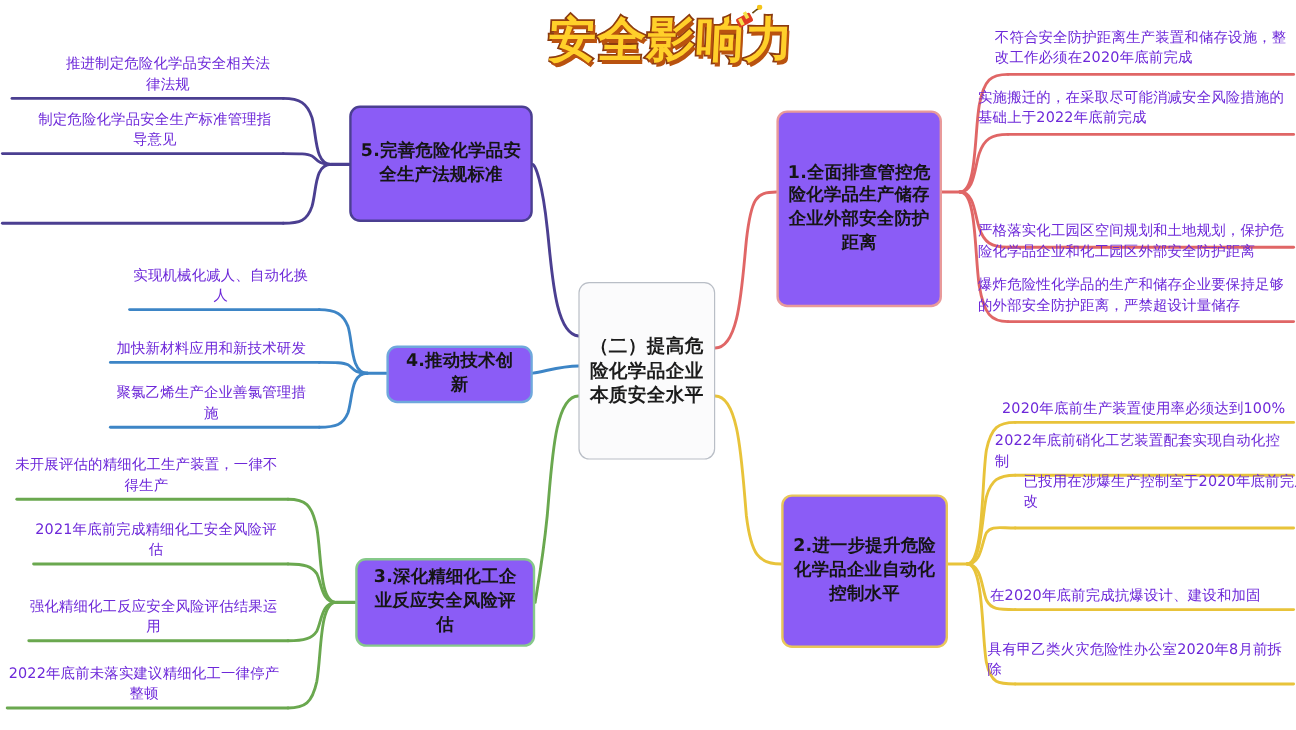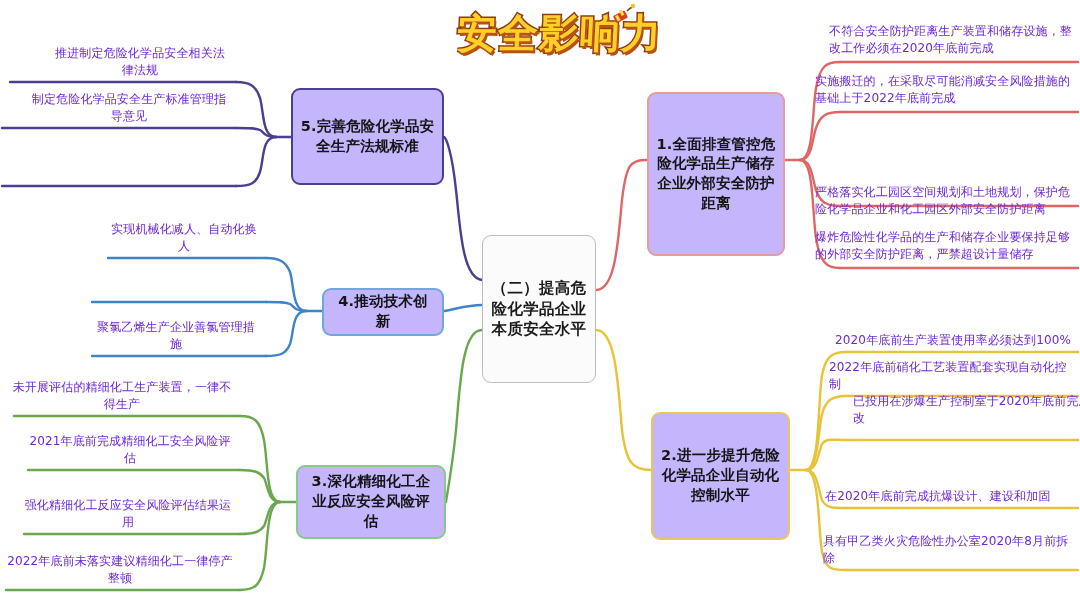--- a/index.html
+++ b/index.html
@@ -42,21 +42,21 @@
   }
   #center-node .t {
     font-size: 15.5px; font-weight: 700; line-height: 1.34; color: #1c1c1c;
     text-align: center; letter-spacing: .3px;
   }
 
   
   .branch-node {
     position: absolute;
     border-radius: 9px;
-    background: #c4b5fd;
+    background: #8b5cf6;
     display: flex; align-items: center; justify-content: center;
     padding: 5px 7px;
   }
   .branch-node .t {
     font-size: 14.5px; font-weight: 700; line-height: 1.36; color: #151515;
     text-align: center; letter-spacing: .2px;
   }
 
   #b1 { left: 647px; top: 92px;  width: 138px; height: 164px; border: 2.2px solid #e99a9a; }
   #b2 { left: 651px; top: 412px; width: 139px; height: 128px; border: 2.2px solid #e8c65a; }
@@ -229,20 +229,23 @@
   <div class="leaf l" style="left:18px; top:512px; width:220px; height:22px;">
     <div class="t">强化精细化工反应安全风险评估结果运用</div>
   </div>
   <div class="leaf l" style="left:2px; top:568px; width:236px; height:22px;">
     <div class="t">2022年底前未落实建议精细化工一律停产整顿</div>
   </div>
 
   <div class="leaf l center" style="left:104px; top:236px; width:160px; height:22px;">
     <div class="t">实现机械化减人、自动化换人</div>
   </div>
+  <div class="leaf l center" style="left:88px; top:280px; width:176px; height:22px;">
+    <div class="t">加快新材料应用和新技术研发</div>
+  </div>
   <div class="leaf l center" style="left:88px; top:334px; width:176px; height:22px;">
     <div class="t">聚氯乙烯生产企业善氯管理措施</div>
   </div>
 
   <div class="leaf l center" style="left:24px; top:106px; width:210px; height:22px;">
     <div class="t">制定危险化学品安全生产标准管理指导意见</div>
   </div>
   <div class="leaf l center" style="left:46px; top:60px; width:188px; height:22px;">
     <div class="t">推进制定危险化学品安全相关法律法规</div>
   </div>

